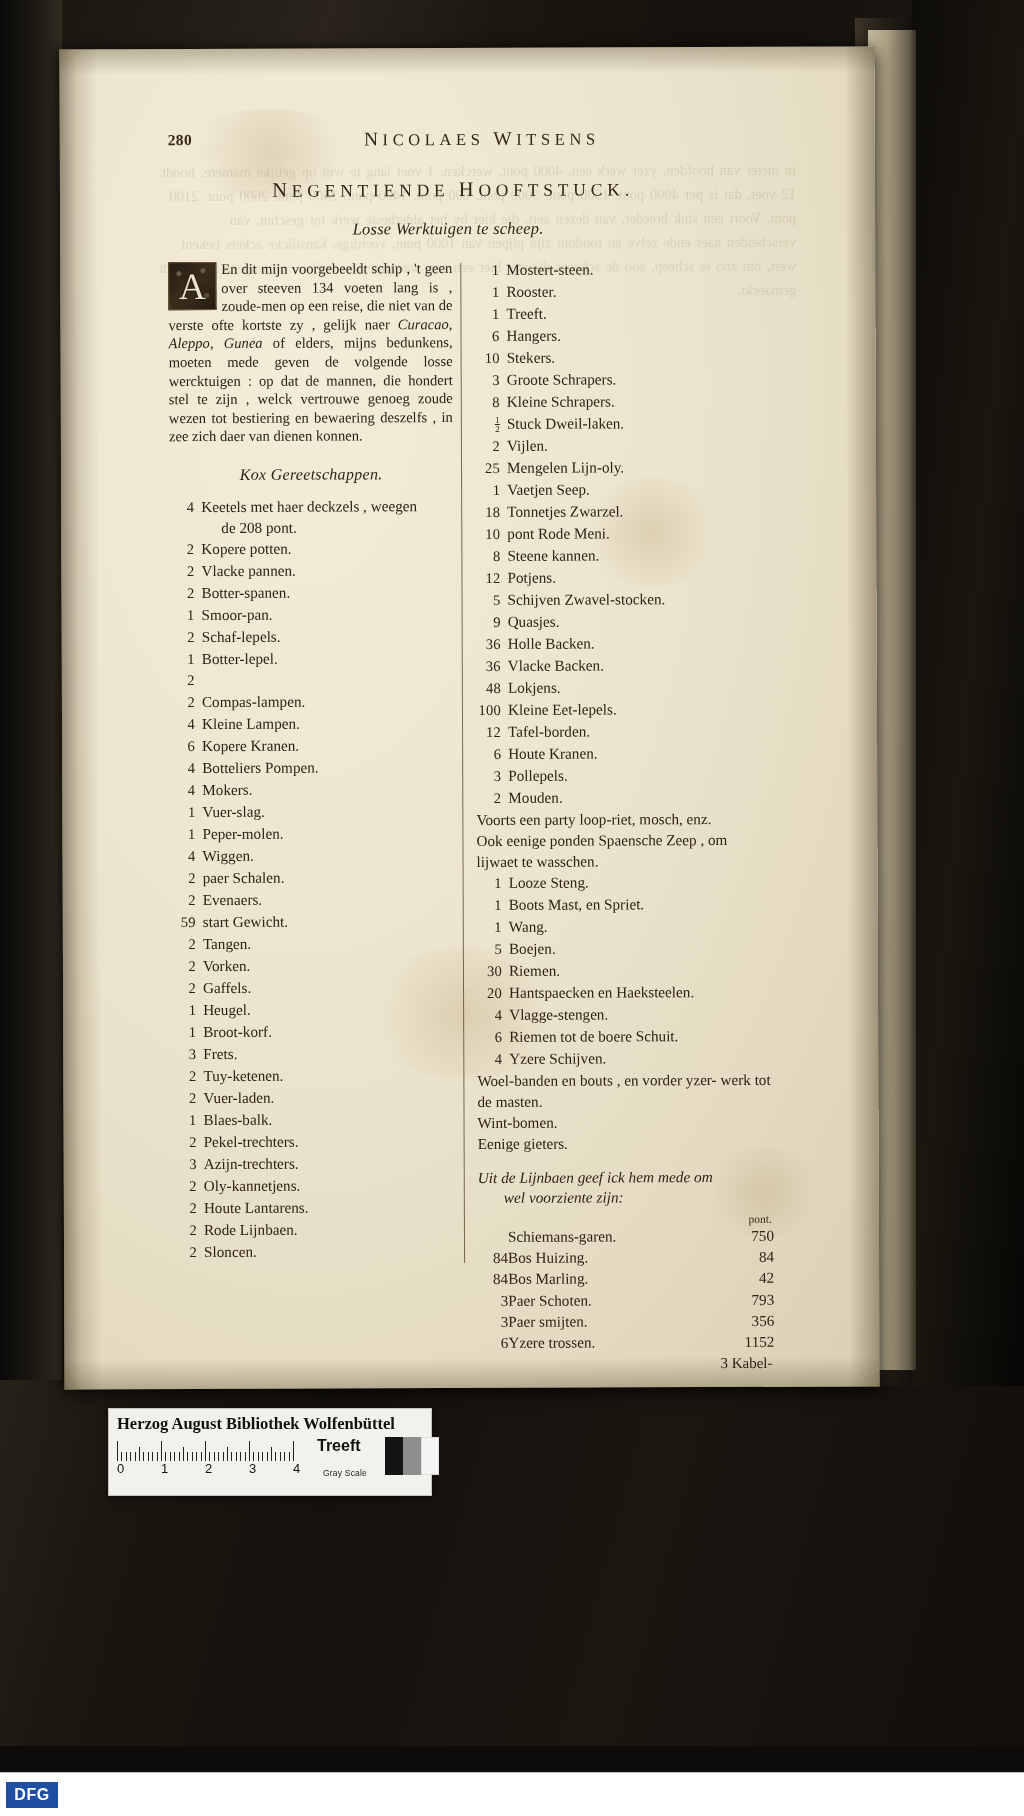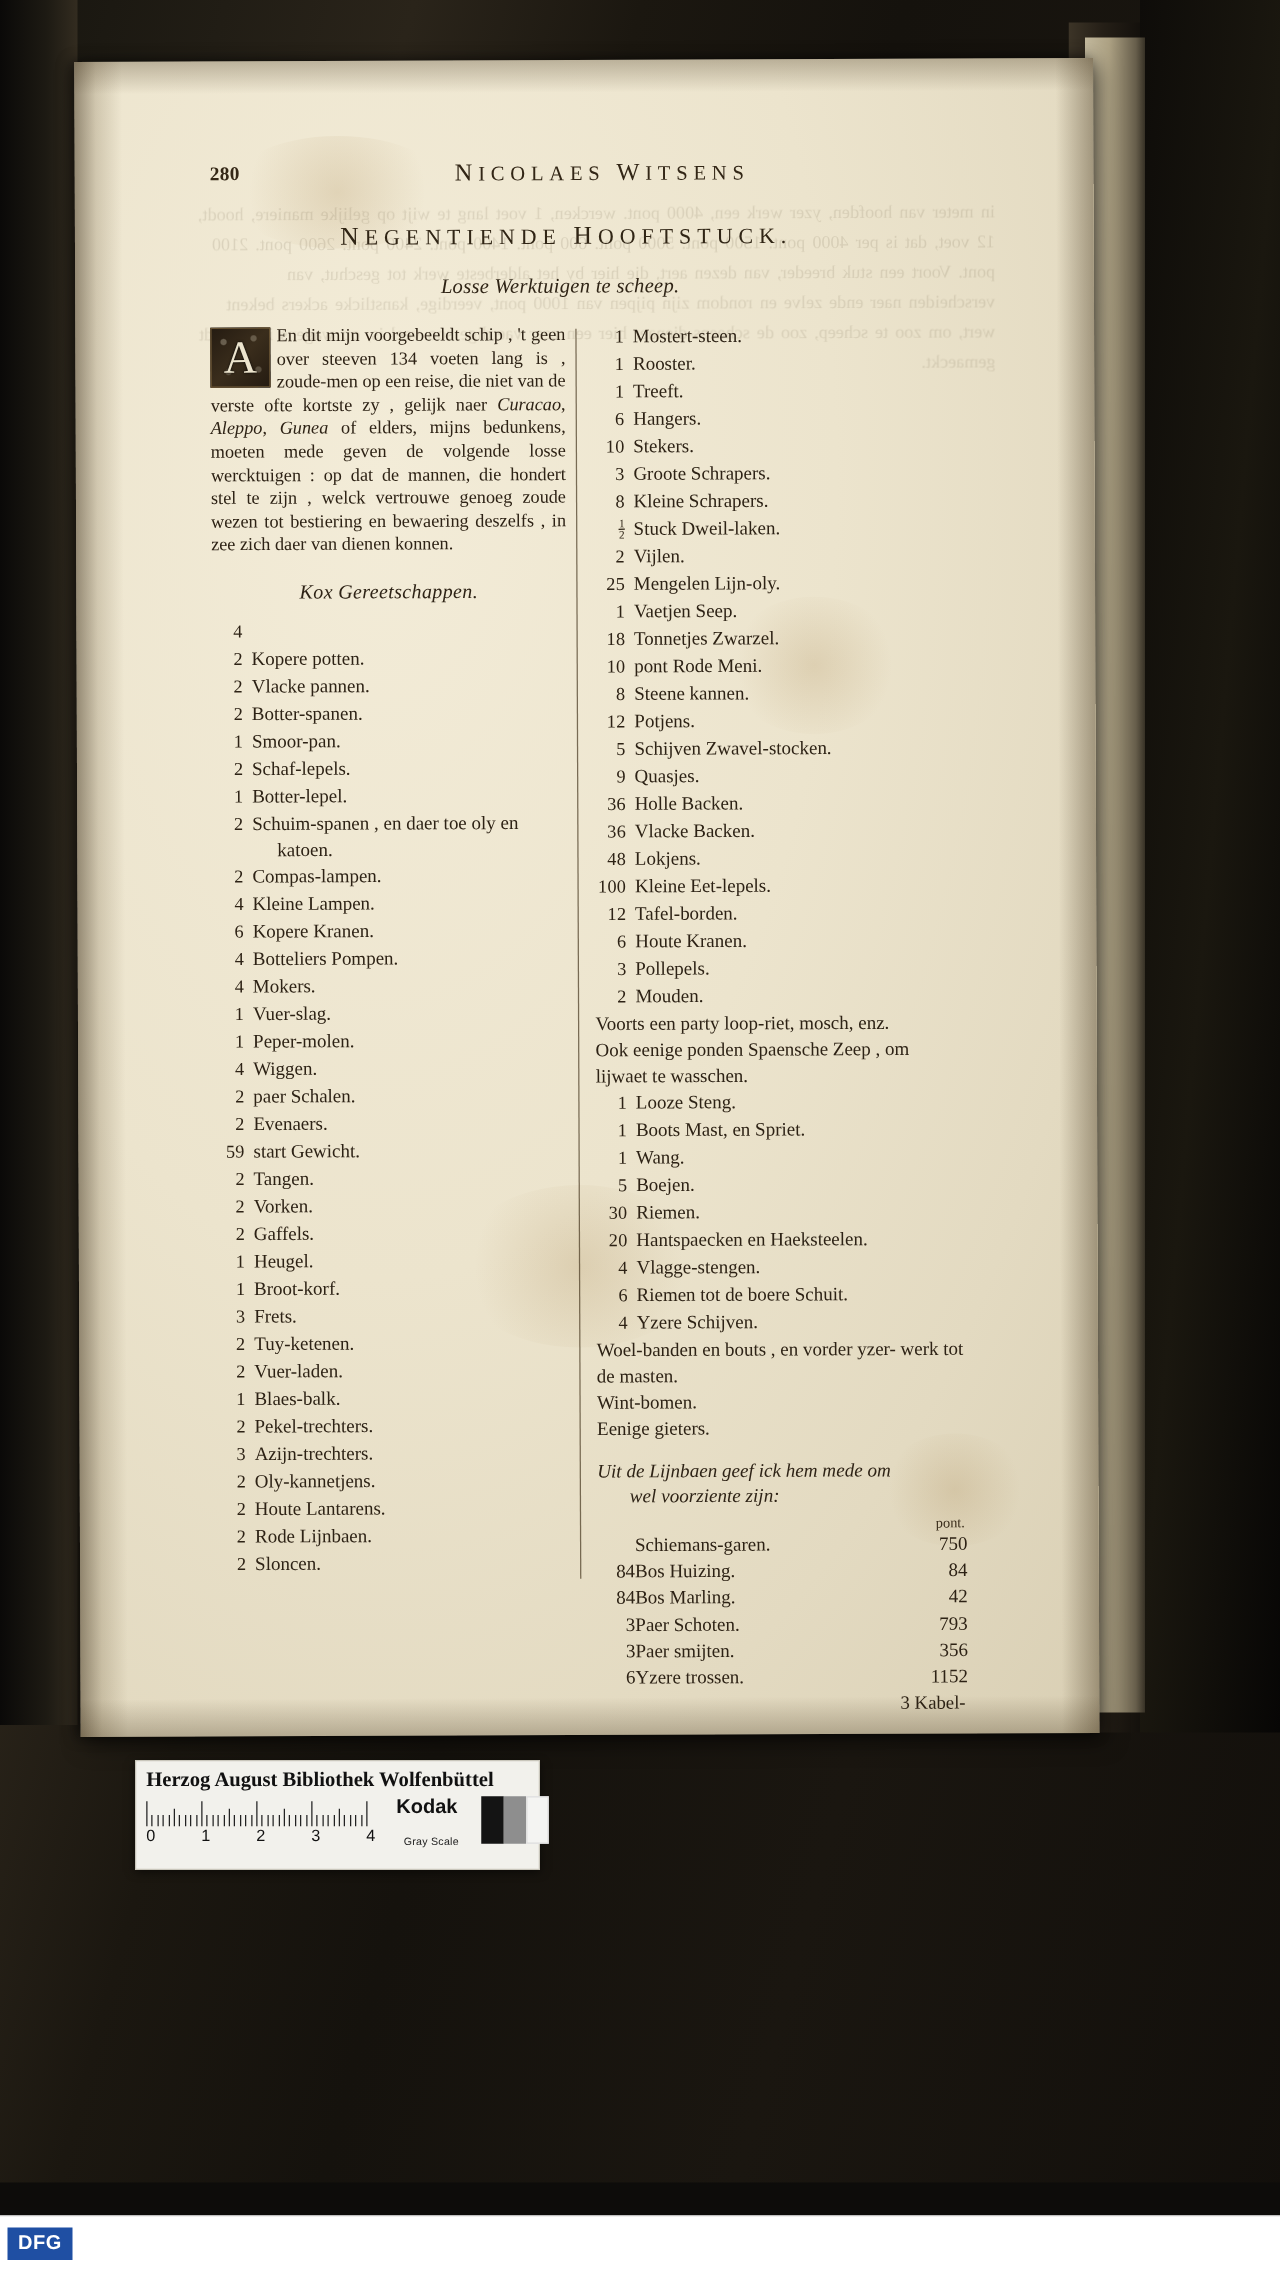--- a/index.html
+++ b/index.html
@@ -255,20 +255,21 @@
       <div class="col" id="col-left">
         <div id="intro-paragraph">
           <span id="drop-cap">A</span><span id="intro-paragraph-text">En dit mijn voorgebeeldt schip , 't geen over steeven 134 voeten lang is , zoude-men op een reise, die niet van de verste ofte kortste zy , gelijk naer <i>Curacao</i>, <i>Aleppo</i>, <i>Gunea</i> of elders, mijns bedunkens, moeten mede geven de volgende losse wercktuigen : op dat de mannen, die hondert stel te zijn , welck vertrouwe genoeg zoude wezen tot bestiering en bewaering deszelfs , in zee zich daer van dienen konnen.</span>
         </div>
 
         <div class="list-subhead">Kox Gereetschappen.</div>
 
         <ul class="itemlist" id="left-items">
             <li>
               <span class="qty">4</span>
+              <span class="nm">Keetels met haer deckzels , weegen<span class="cont">de 208 pont.</span></span>
             </li>
             <li>
               <span class="qty">2</span>
               <span class="nm">Kopere potten.</span>
             </li>
             <li>
               <span class="qty">2</span>
               <span class="nm">Vlacke pannen.</span>
             </li>
             <li>
@@ -282,21 +283,20 @@
             <li>
               <span class="qty">2</span>
               <span class="nm">Schaf-lepels.</span>
             </li>
             <li>
               <span class="qty">1</span>
               <span class="nm">Botter-lepel.</span>
             </li>
             <li>
               <span class="qty">2</span>
-              <span class="nm">Schuim-spanen , en daer toe oly en<span class="cont">katoen.</span></span>
             </li>
             <li>
               <span class="qty">2</span>
               <span class="nm">Compas-lampen.</span>
             </li>
             <li>
               <span class="qty">4</span>
               <span class="nm">Kleine Lampen.</span>
             </li>
             <li>
@@ -645,21 +645,21 @@
       <div class="tick" style="left: 176px; height: 20px;"></div>
     </div>
   <div id="ruler-numbers">
       <span style="left: 0px;">0</span>
       <span style="left: 44px;">1</span>
       <span style="left: 88px;">2</span>
       <span style="left: 132px;">3</span>
       <span style="left: 176px;">4</span>
     </div>
   <div id="kodak-block">
-    <div id="kodak-word">Kodak</div>
+    <div id="kodak-word">Treeft</div>
     <div id="grayscale-word">Gray Scale</div>
     <div id="patch-black"></div>
     <div id="patch-mid"></div>
     <div id="patch-white"></div>
   </div>
 </div>
 
 <div id="footer-spacer"></div>
 <div id="footer-bar">
   <div id="dfg-logo">DFG</div>

